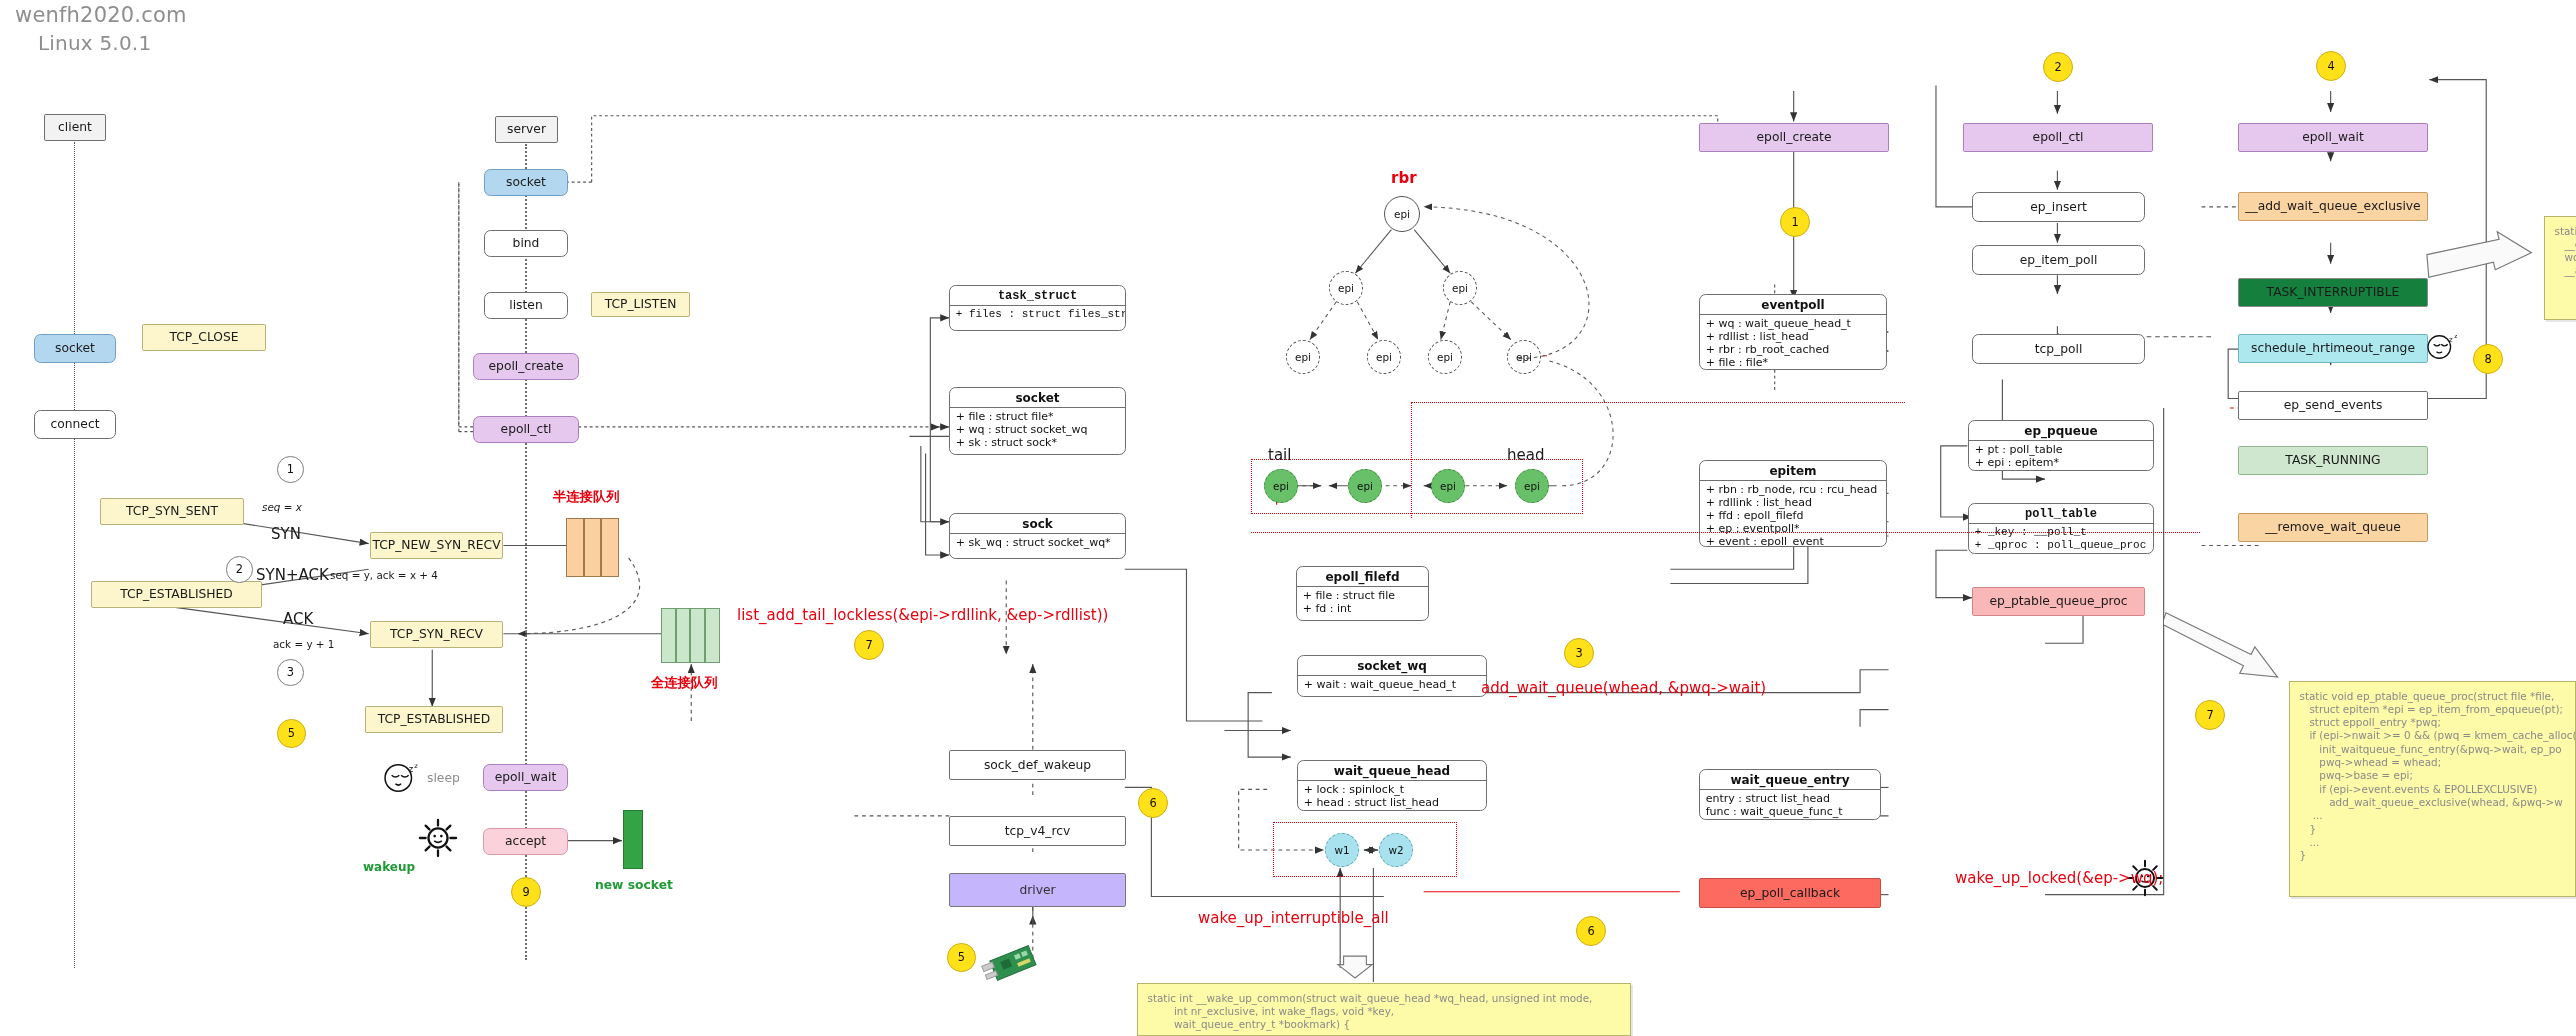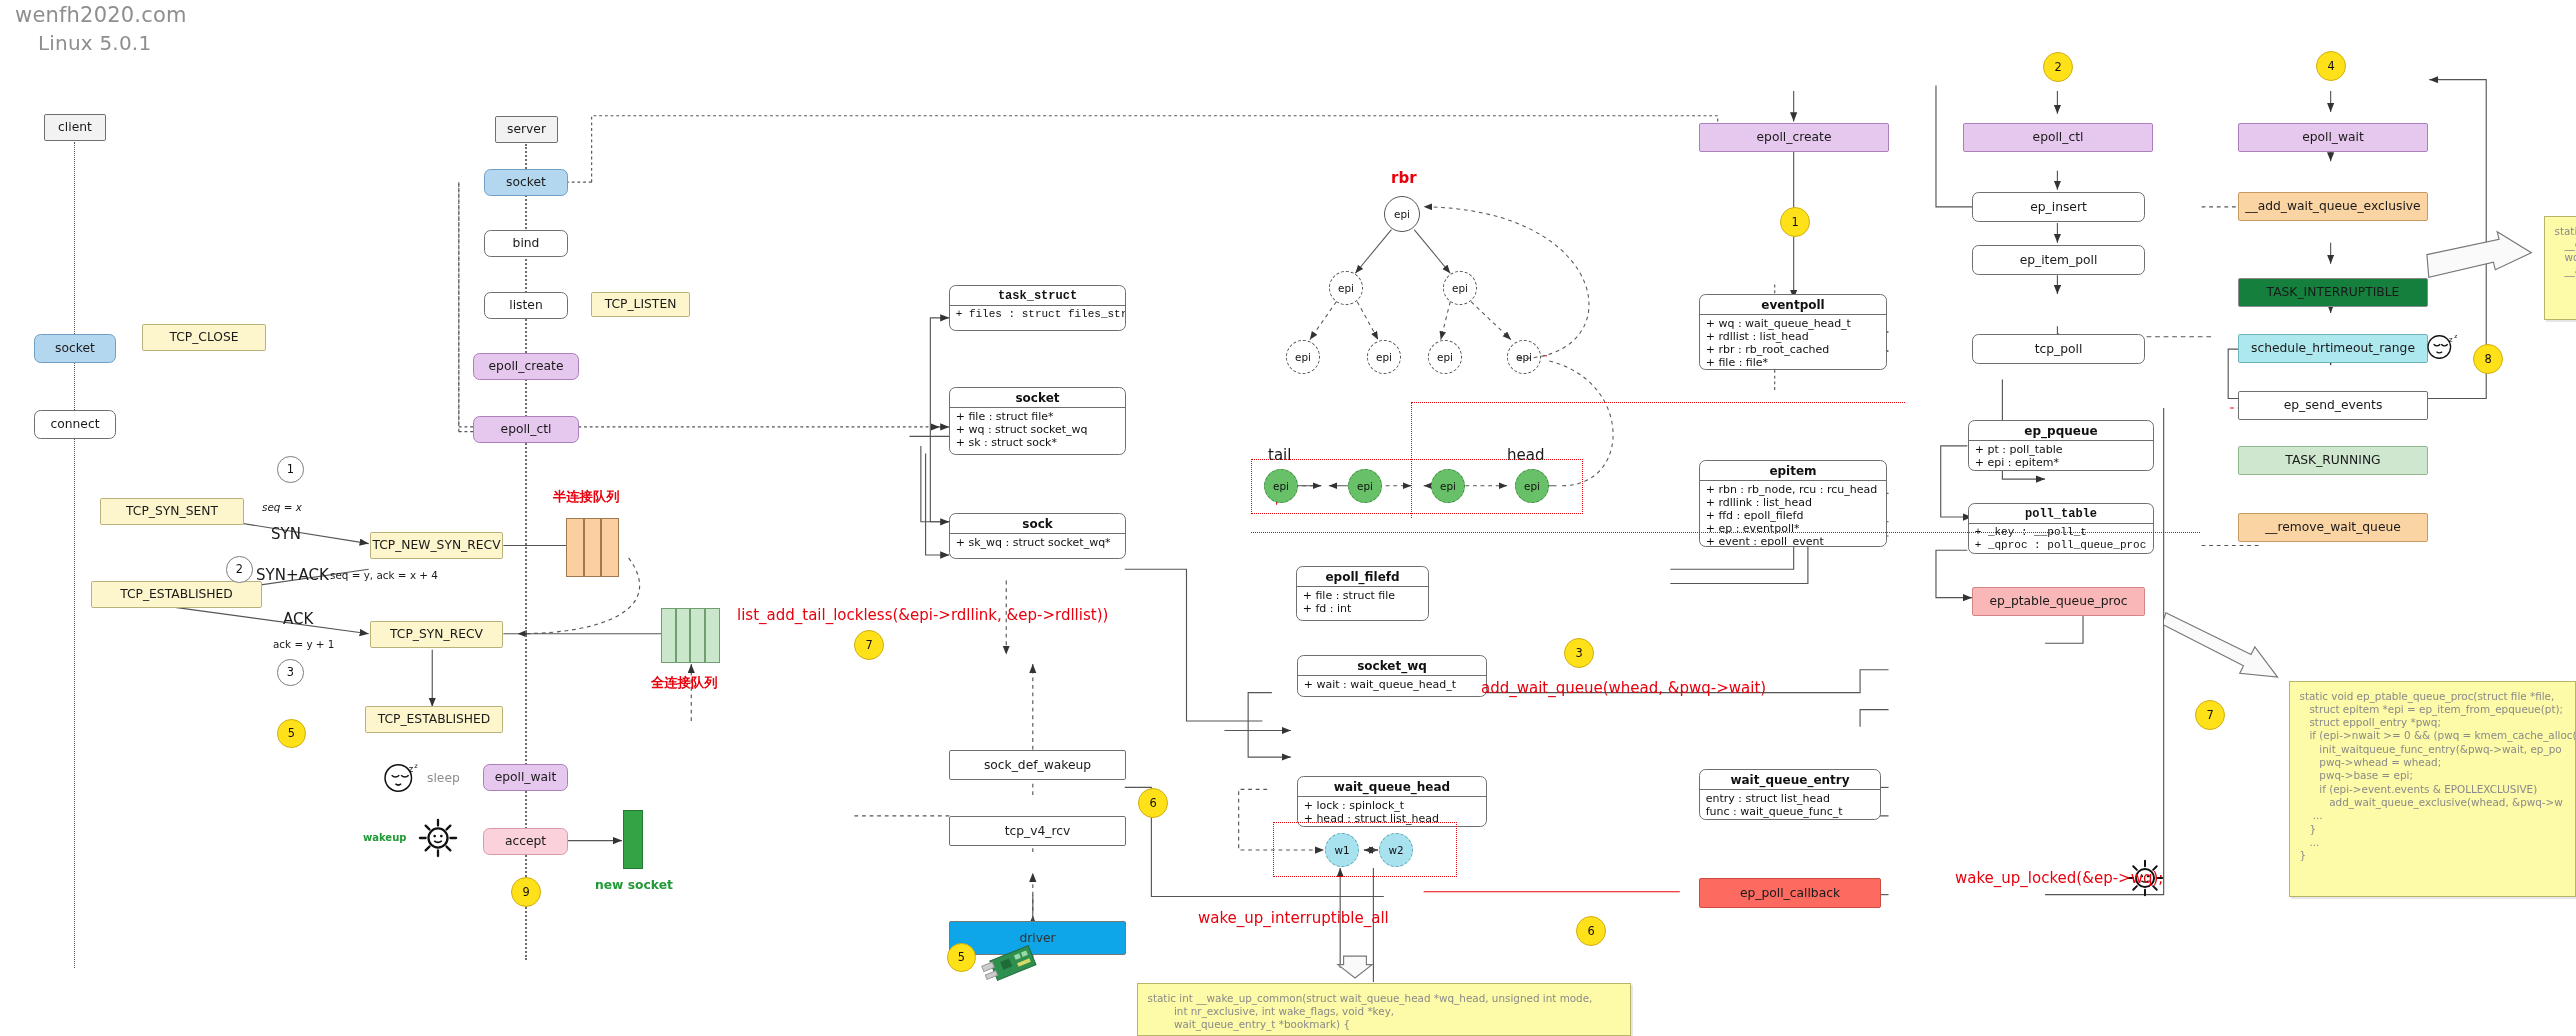--- a/index.html
+++ b/index.html
@@ -14,21 +14,21 @@
         justify-content:center;text-align:center;border:0.9px solid #6f6f6f;
         background:#ffffff;color:#1a1a1a;font-size:12.3px;line-height:1.2;
         border-radius:6.6px;}
   .node.sq{border-radius:1.9px;}
   .node.yellow{background:#fdf6cd;border-color:#b9b07a;border-radius:1.9px;}
   .node.blue{background:#b4d7f0;border-color:#6f9fc4;}
   .node.purple{background:#e6c8ee;border-color:#ab7fbb;}
   .node.pink{background:#fbd2db;border-color:#d89aa8;}
   .node.orange{background:#fbd4a4;border-color:#c89a63;}
   .node.grey{background:#15803d;border-color:#8a8a8a;margin-top:31px;}
-  .node.greybox{background:#0ea5e9;border-color:#777;color:#333;margin-top:48px;}
+  .node.greybox{background:#c4b5fd;border-color:#777;color:#333;}
   .node.cyan{background:#aee8ef;border-color:#6fb4bd;}
   .node.green{background:#cfe6cf;border-color:#8fba8f;}
   .node.red{background:#fc6a60;border-color:#c94b42;color:#1a1a1a;}
   .node.redlight{background:#f9b7b7;border-color:#d48686;}
   .node.white{background:#ffffff;}
 
   
   .uml{position:absolute;box-sizing:border-box;border:0.9px solid #6f6f6f;
        background:#fff;border-radius:6.6px;overflow:hidden;}
   .uml .t{display:flex;align-items:center;justify-content:center;
@@ -290,21 +290,21 @@
           <line x1="30" y1="30" x2="34" y2="34"></line>
         <line x1="34" y1="8" x2="30" y2="12"></line>
           <line x1="12" y1="30" x2="8" y2="34"></line>
       </g>
       <circle cx="21" cy="21" r="10" fill="#fff" stroke="#111" stroke-width="2.4"></circle>
       <circle cx="17.5" cy="19" r="1.4" fill="#111"></circle>
         <circle cx="24.5" cy="19" r="1.4" fill="#111"></circle>
       <path d="M17,24 q4,3 8,0" stroke="#111" stroke-width="1.8" fill="none"></path>
     </svg>
   </div>
-  <div class="lab green" style="left:363px;top:832px;font-size:10px;">wakeup</div>
+  <div class="lab green" style="left:363px;top:860px;font-size:12px;">wakeup</div>
 
   <div class="newsock" style="left:623px;top:810px;width:18px;height:57px;"></div>
   <div class="lab green" style="left:595px;top:878px;font-size:12.3px;">new socket</div>
 
   <div class="circ stepy" style="left:511px;top:877px;width:30px;height:30px;">9</div>
 
   <div class="uml" style="left:949px;top:285px;width:177px;height:46px;font-family:Liberation Mono, monospace;">
     <div class="t">task_struct</div>
     <div class="fields">
         <div>+ files : struct files_struct *</div>
@@ -335,21 +335,21 @@
     </div>
   </div>
 
   <div class="uml" style="left:1297px;top:655px;width:190px;height:42px;">
     <div class="t">socket_wq</div>
     <div class="fields">
         <div>+ wait : wait_queue_head_t</div>
       </div>
   </div>
 
-  <div class="uml" style="left:1297px;top:776px;width:190px;height:51px;">
+  <div class="uml" style="left:1297px;top:760px;width:190px;height:51px;">
     <div class="t">wait_queue_head</div>
     <div class="fields">
       <div>+ lock : spinlock_t</div>
       <div>+ head : struct list_head</div>
     </div>
   </div>
 
   <div class="uml" style="left:1699px;top:294px;width:188px;height:76px;">
     <div class="t">eventpoll</div>
     <div class="fields">

